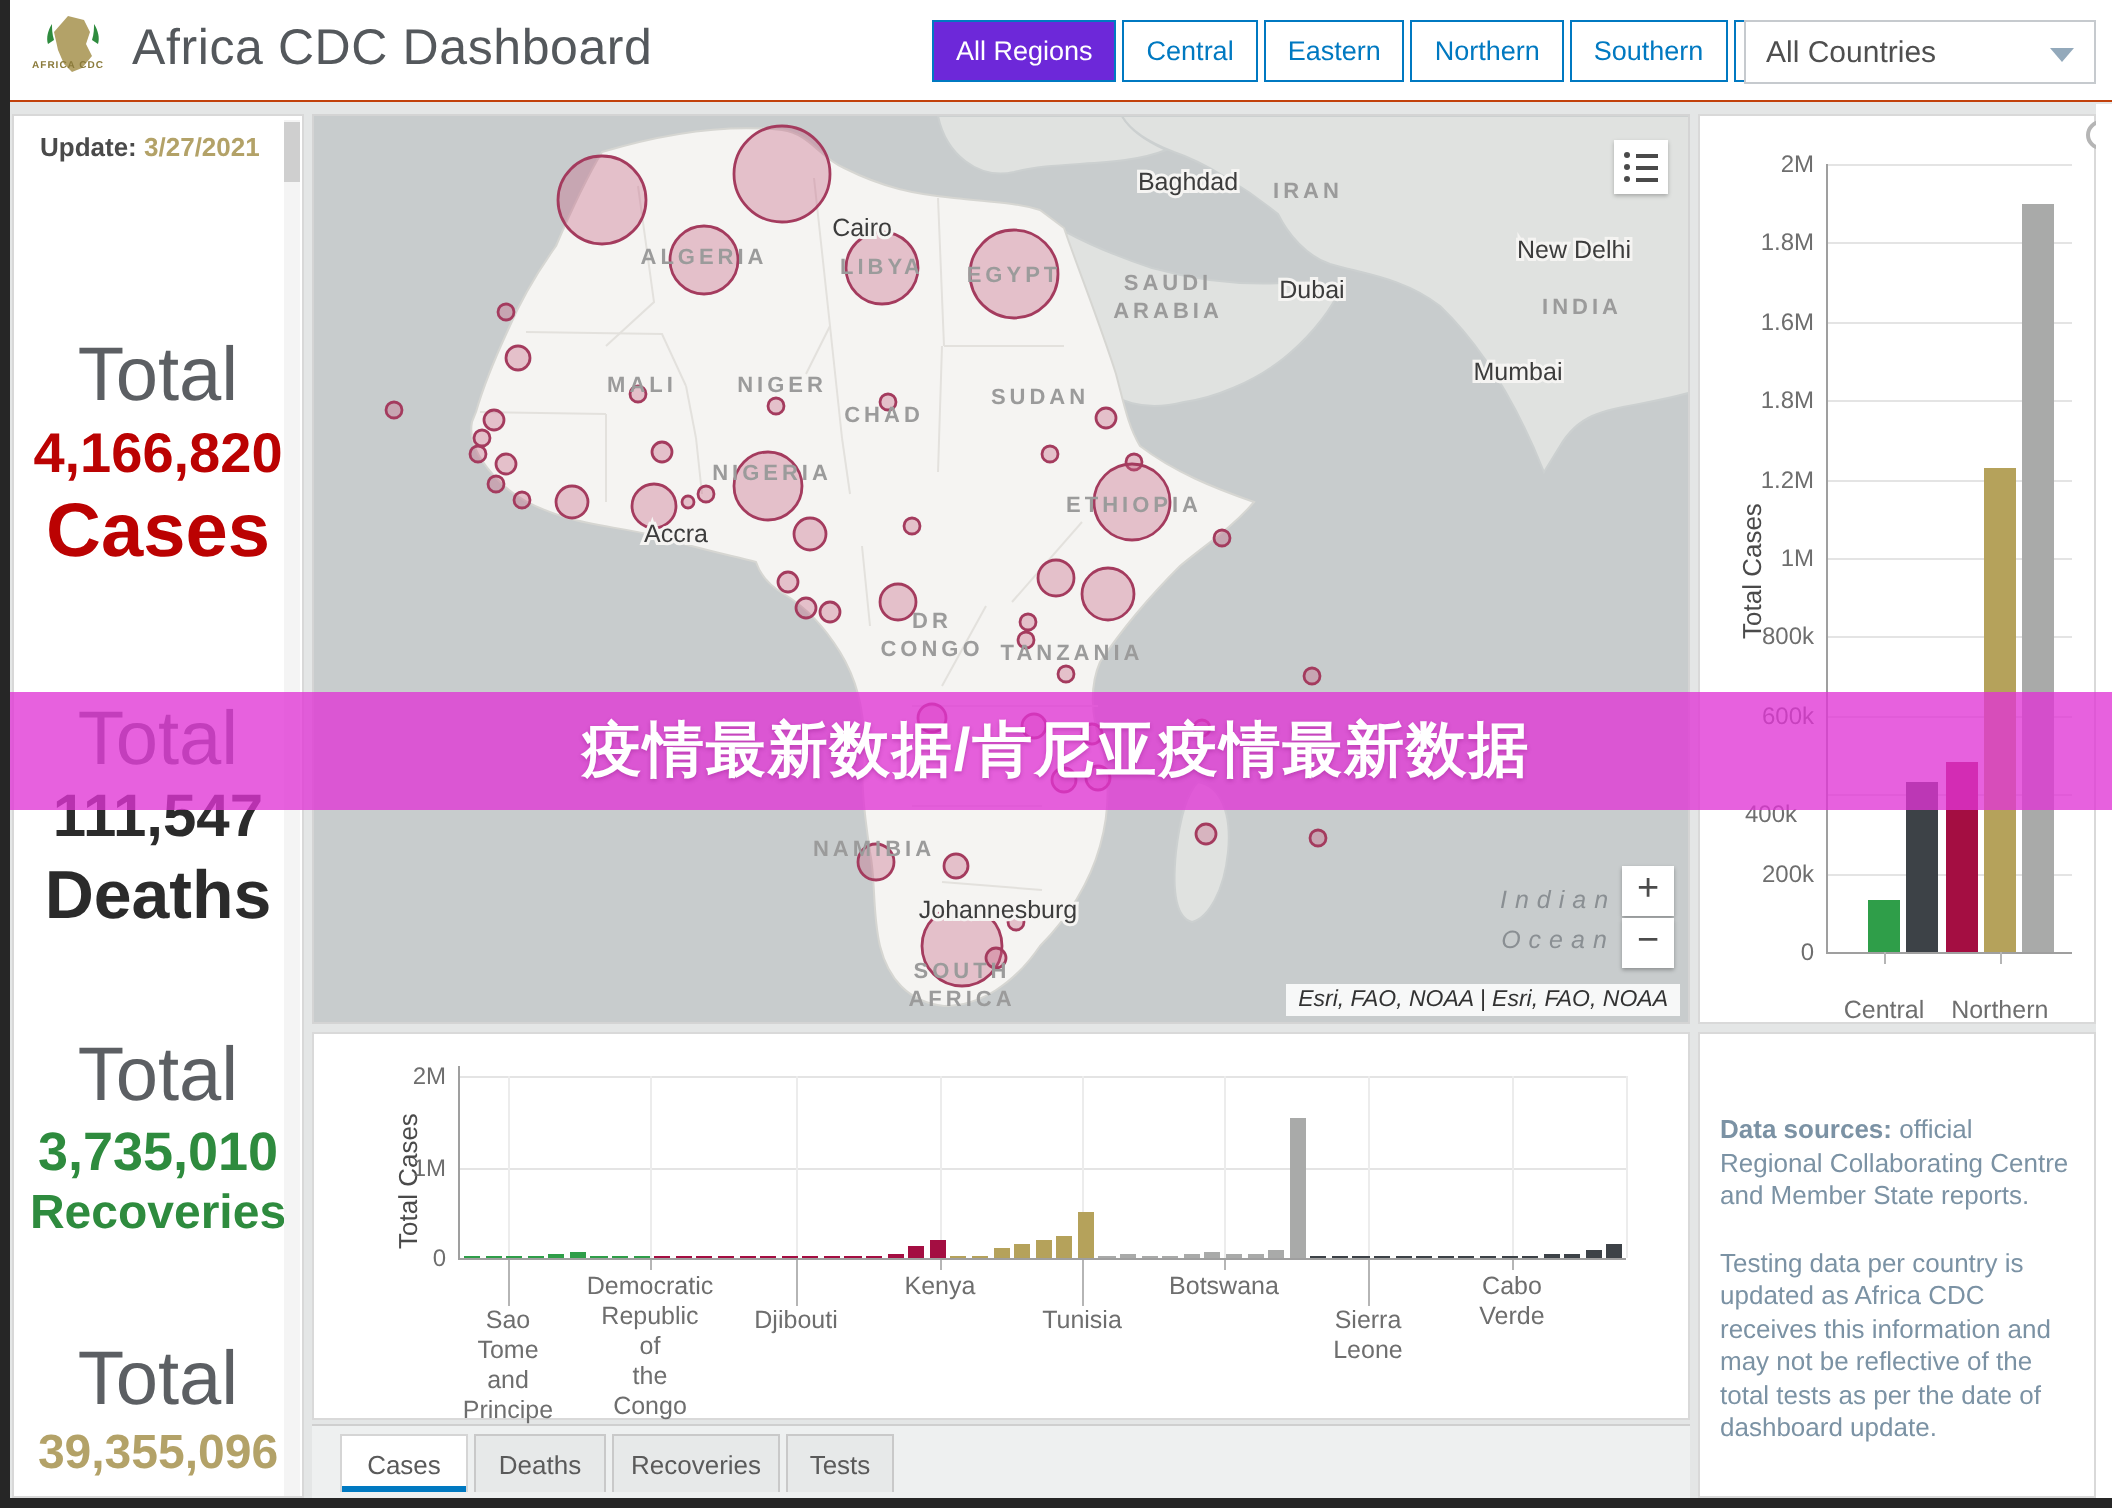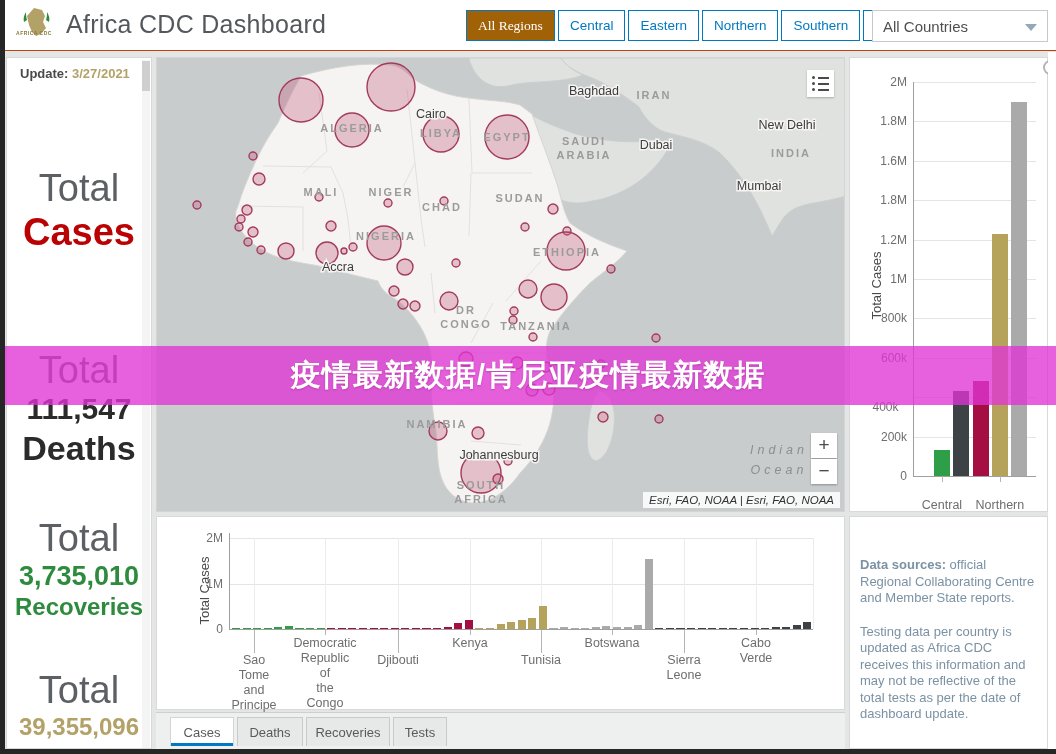--- a/index.html
+++ b/index.html
@@ -7,21 +7,21 @@
   body { font-family:"Liberation Sans", sans-serif; background:#e4e6e6; position:relative; }
   #app { position:absolute; inset:0; }
 
   
   #header { position:absolute; left:0; top:0; width:1056px; height:51px; background:#ffffff; border-bottom:1px solid #c2410c; z-index:5; }
   #logo { position:absolute; left:14px; top:6px; width:46px; height:40px; }
   #logo-caption { position:absolute; left:6px; top:30px; width:56px; text-align:center; font-size:5px; letter-spacing:.5px; color:#8a7a3a; font-weight:bold; }
   #page-title { position:absolute; left:66px; top:10px; font-size:25px; color:#54585c; font-weight:400; letter-spacing:.3px; }
   #region-buttons { position:absolute; left:466px; top:10px; height:31px; display:flex; gap:3px; }
   .rbtn { font-size:13.5px; color:#0079c1; background:#fff; border:1px solid #0079c1; padding:0 11px; display:flex; align-items:center; cursor:pointer; }
-  .rbtn.active { background:#a16207; color:#fff;font-family:Liberation Serif, serif; }
+  .rbtn.active { background:#6d28d9; color:#fff; }
   #country-dropdown { position:absolute; left:872px; top:10px; width:176px; height:32px; border:1px solid #c6cace; background:#fff; display:flex; align-items:center; padding:0 10px; font-size:15px; color:#4f4f4f; cursor:pointer; }
   #dd-chevron { position:absolute; right:10px; top:13px; width:0; height:0; border-left:6px solid transparent; border-right:6px solid transparent; border-top:7px solid #93a9bb; }
 
   
   #edge-left { position:absolute; left:0; top:0; width:5px; height:754px; background:#262626; z-index:40; }
   #edge-bottom { position:absolute; left:0; top:749px; width:1056px; height:5px; background:#262626; z-index:40; }
   #strip-right { position:absolute; left:1048px; top:52px; width:8px; height:697px; background:#ffffff; z-index:6; }
 
   
   #sidebar { position:absolute; left:6px; top:57px; width:146px; height:692px; background:#fff; border:1px solid #d8d8d8; z-index:2; }
@@ -112,20 +112,21 @@
   </div>
 
   <div id="sidebar">
     <div id="update-line">
       <span>Update:</span>
       <span class="date">3/27/2021</span>
     </div>
     <div id="stat-blocks">
         <div class="stat" style="top: 108px;">
           <div class="prefix">Total</div>
+          <div class="value" style="font-size: 28px; line-height: 34px; color: rgb(187, 2, 2);">4,166,820</div>
           <div class="label" style="font-size: 38px; line-height: 44px; color: rgb(187, 2, 2);">Cases</div>
         </div>
         <div class="stat" style="top: 290px;">
           <div class="prefix">Total</div>
           <div class="value" style="font-size: 30px; line-height: 34px; color: rgb(43, 43, 43);">111,547</div>
           <div class="label" style="font-size: 34px; line-height: 44px; color: rgb(43, 43, 43);">Deaths</div>
         </div>
         <div class="stat" style="top: 458px;">
           <div class="prefix">Total</div>
           <div class="value" style="font-size: 27px; line-height: 32px; color: rgb(46, 139, 62);">3,735,010</div>

